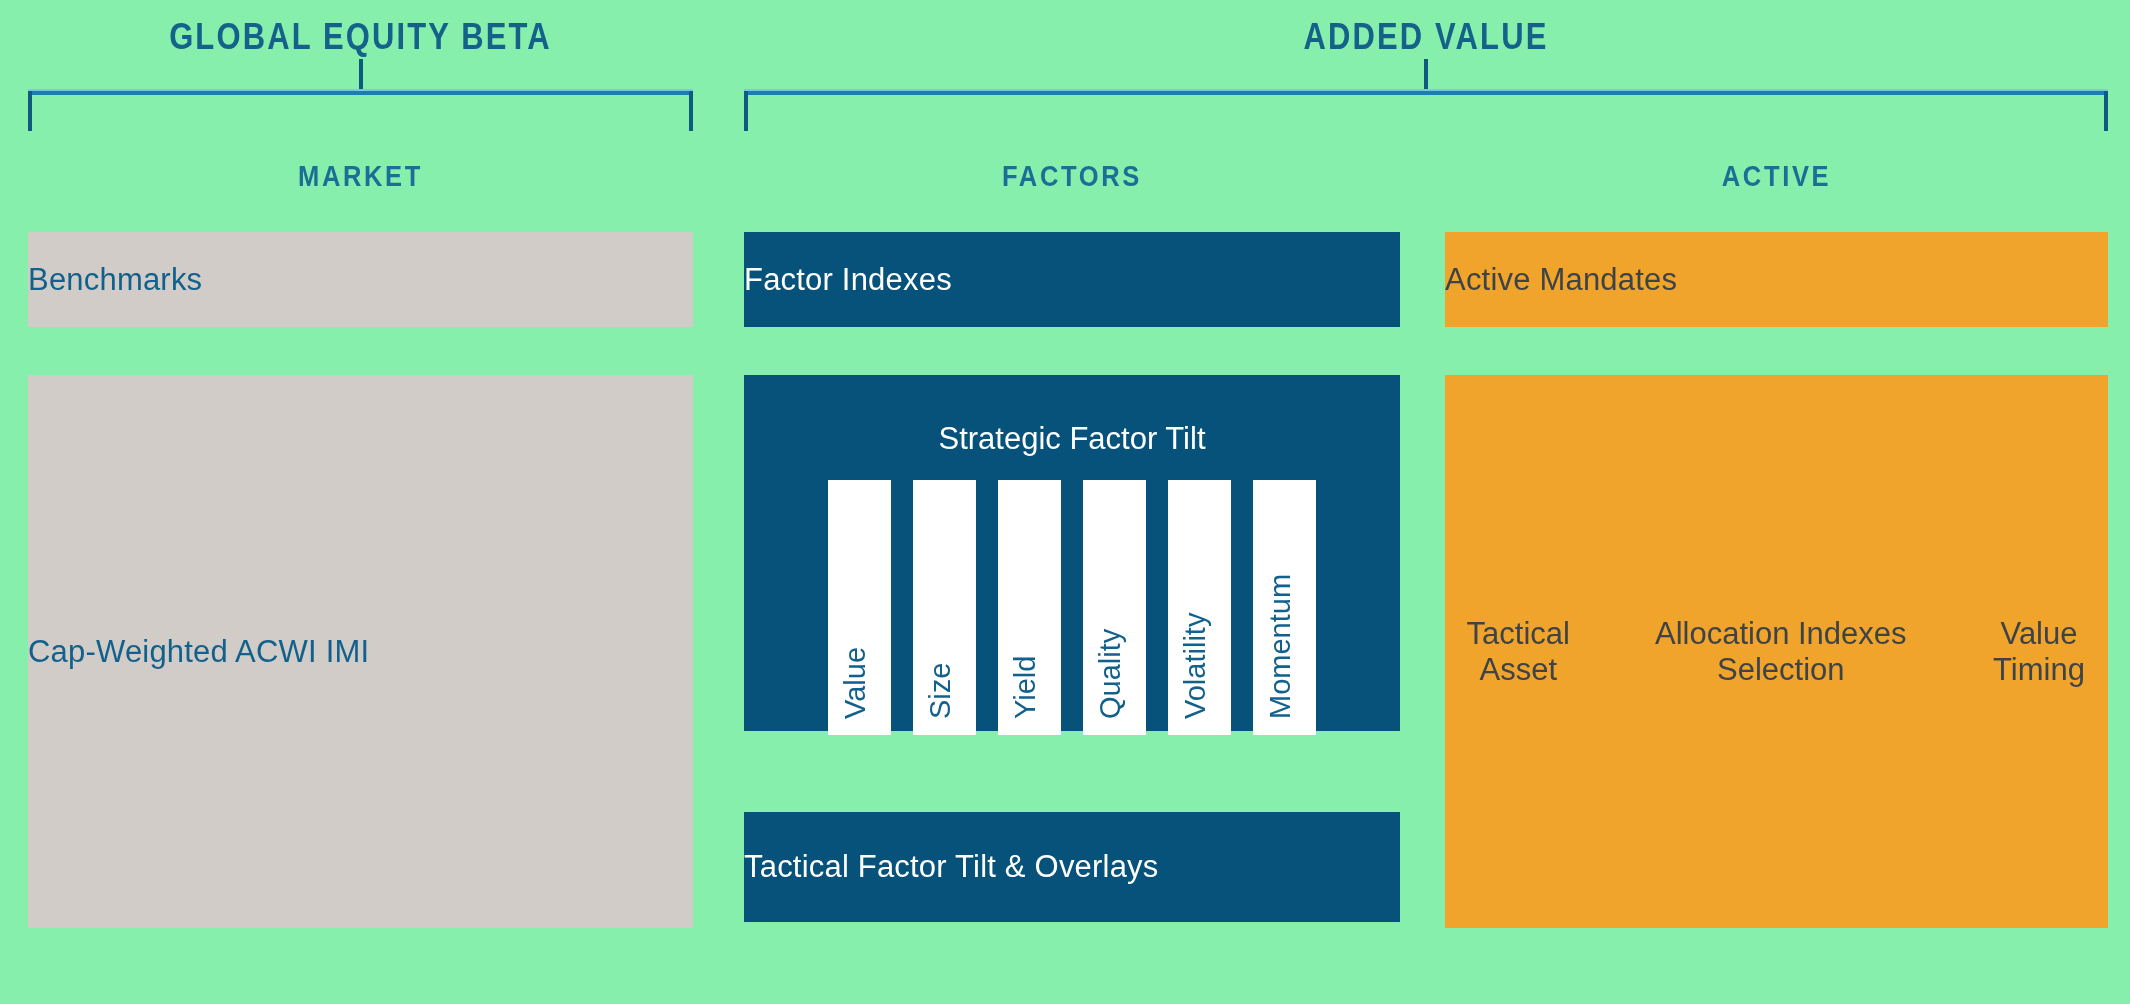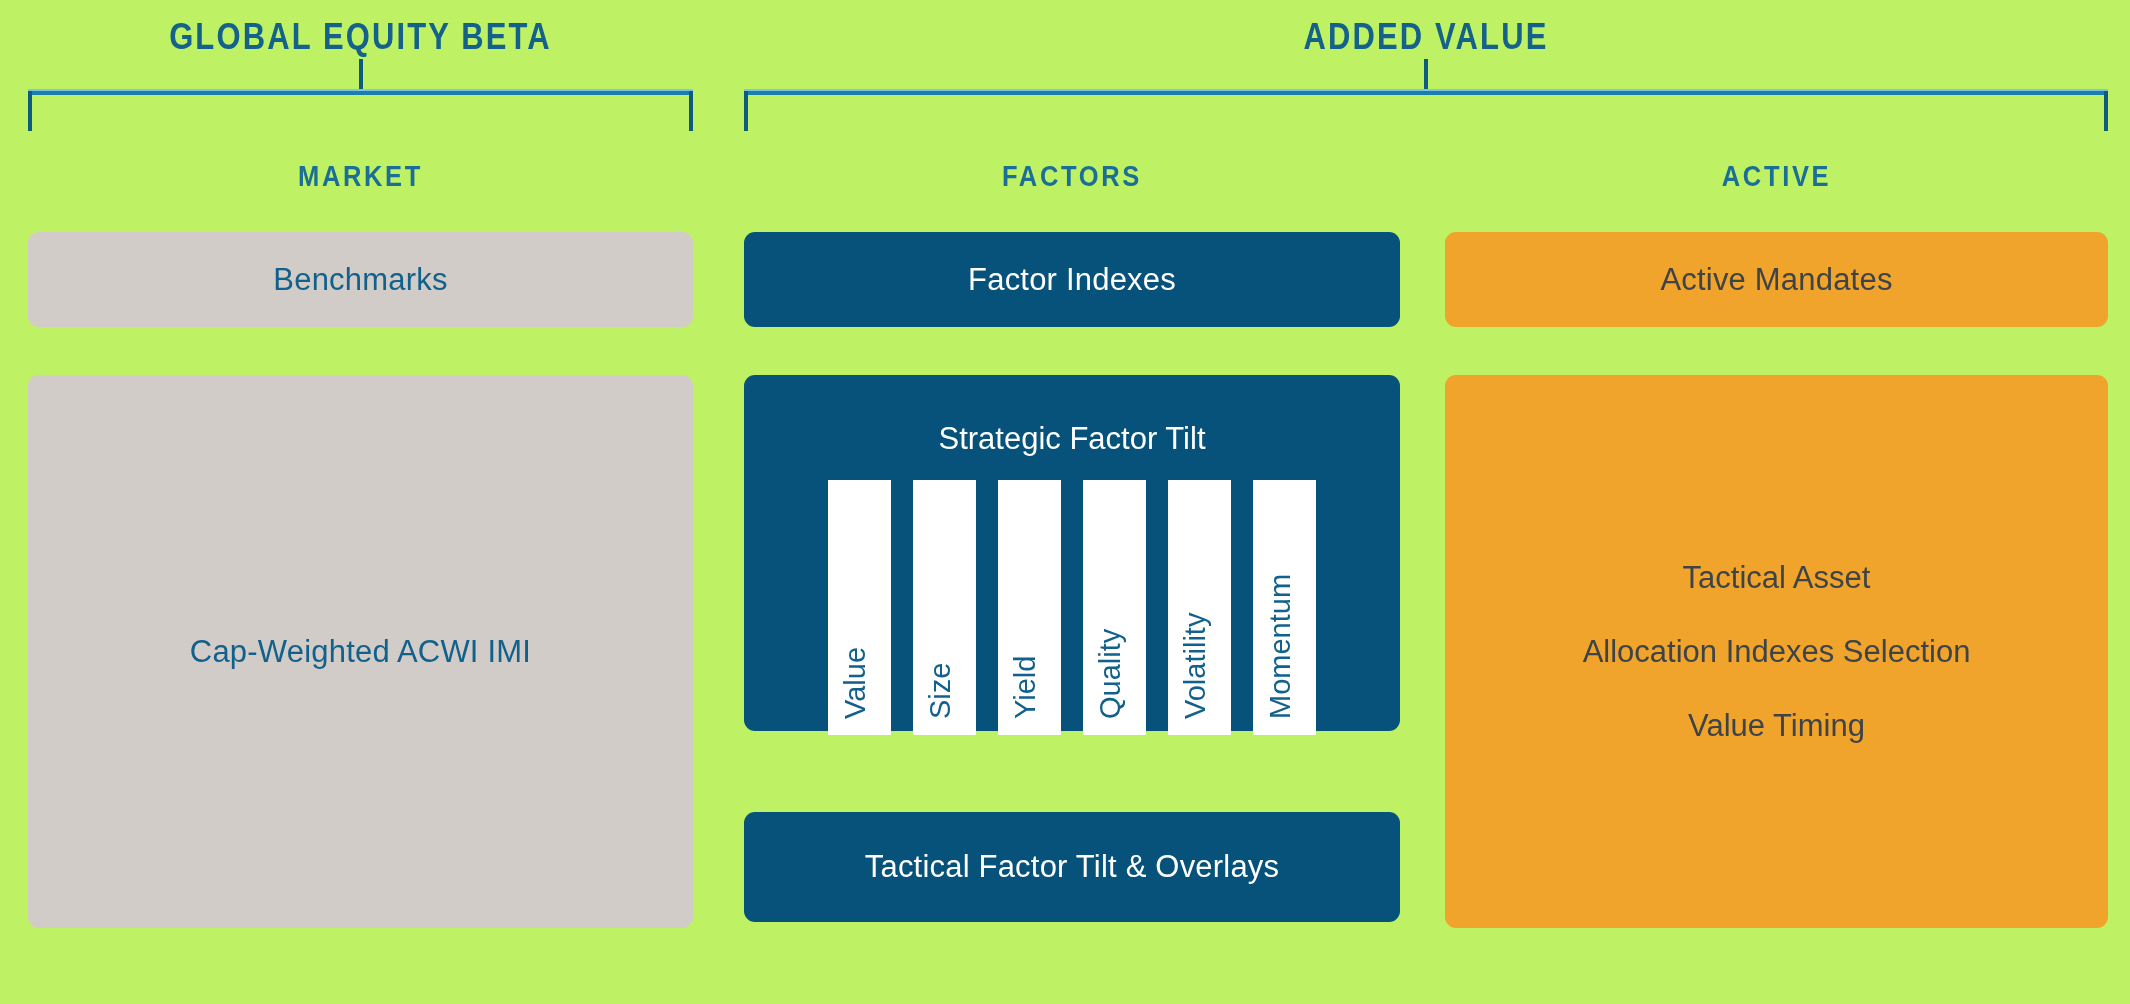--- a/index.html
+++ b/index.html
@@ -13,21 +13,21 @@
     height: 1004px;
     position: relative;
     overflow: hidden;
     font-family: "Liberation Sans", sans-serif;
     -webkit-font-smoothing: antialiased;
   }
 
   .stage {
     position: absolute;
     inset: 0;
-    background: #bef264;
+    background: #86efac;
   }
 
   
   .group-title {
     position: absolute;
     color: #14618a;
     font-family: "Liberation Sans Narrow", "Liberation Sans", sans-serif;
     font-weight: 700;
     font-size: 36px;
     letter-spacing: 2.5px;
@@ -86,24 +86,23 @@
   }
   #caption-market  { left: 28px;  width: 665px; }
   #caption-factors { left: 744px; width: 656px; }
   #caption-active  { left: 1445px; width: 663px; }
 
   
   .panel {
     position: absolute;
     display: flex;
     align-items: center;
-    justify-content: center;
+    justify-content: flex-start;
     text-align: center;
     box-sizing: border-box;
-    border-radius: 11px;
   }
   .panel .label {
     font-size: 31px;
     font-weight: 400;
     letter-spacing: 0.2px;
     line-height: 1.35;
   }
 
   .gray  { background: #d2ccc8; }
   .blue  { background: #06527a; }
@@ -173,21 +172,21 @@
   }
 
   
   #box-tactical {
     left: 744px; top: 812px; width: 656px; height: 110px;
   }
 
   
   #box-active-body {
     left: 1445px; top: 375px; width: 663px; height: 553px;
-    flex-direction: column;
+    flex-direction: row;
     gap: 38px;
   }
   #box-active-body .line { font-size: 31px; color: #3e4348; }
 </style>
 </head>
 <body>
 
 <div class="stage">
 
   <div class="group-title" id="title-beta">GLOBAL EQUITY BETA</div>

